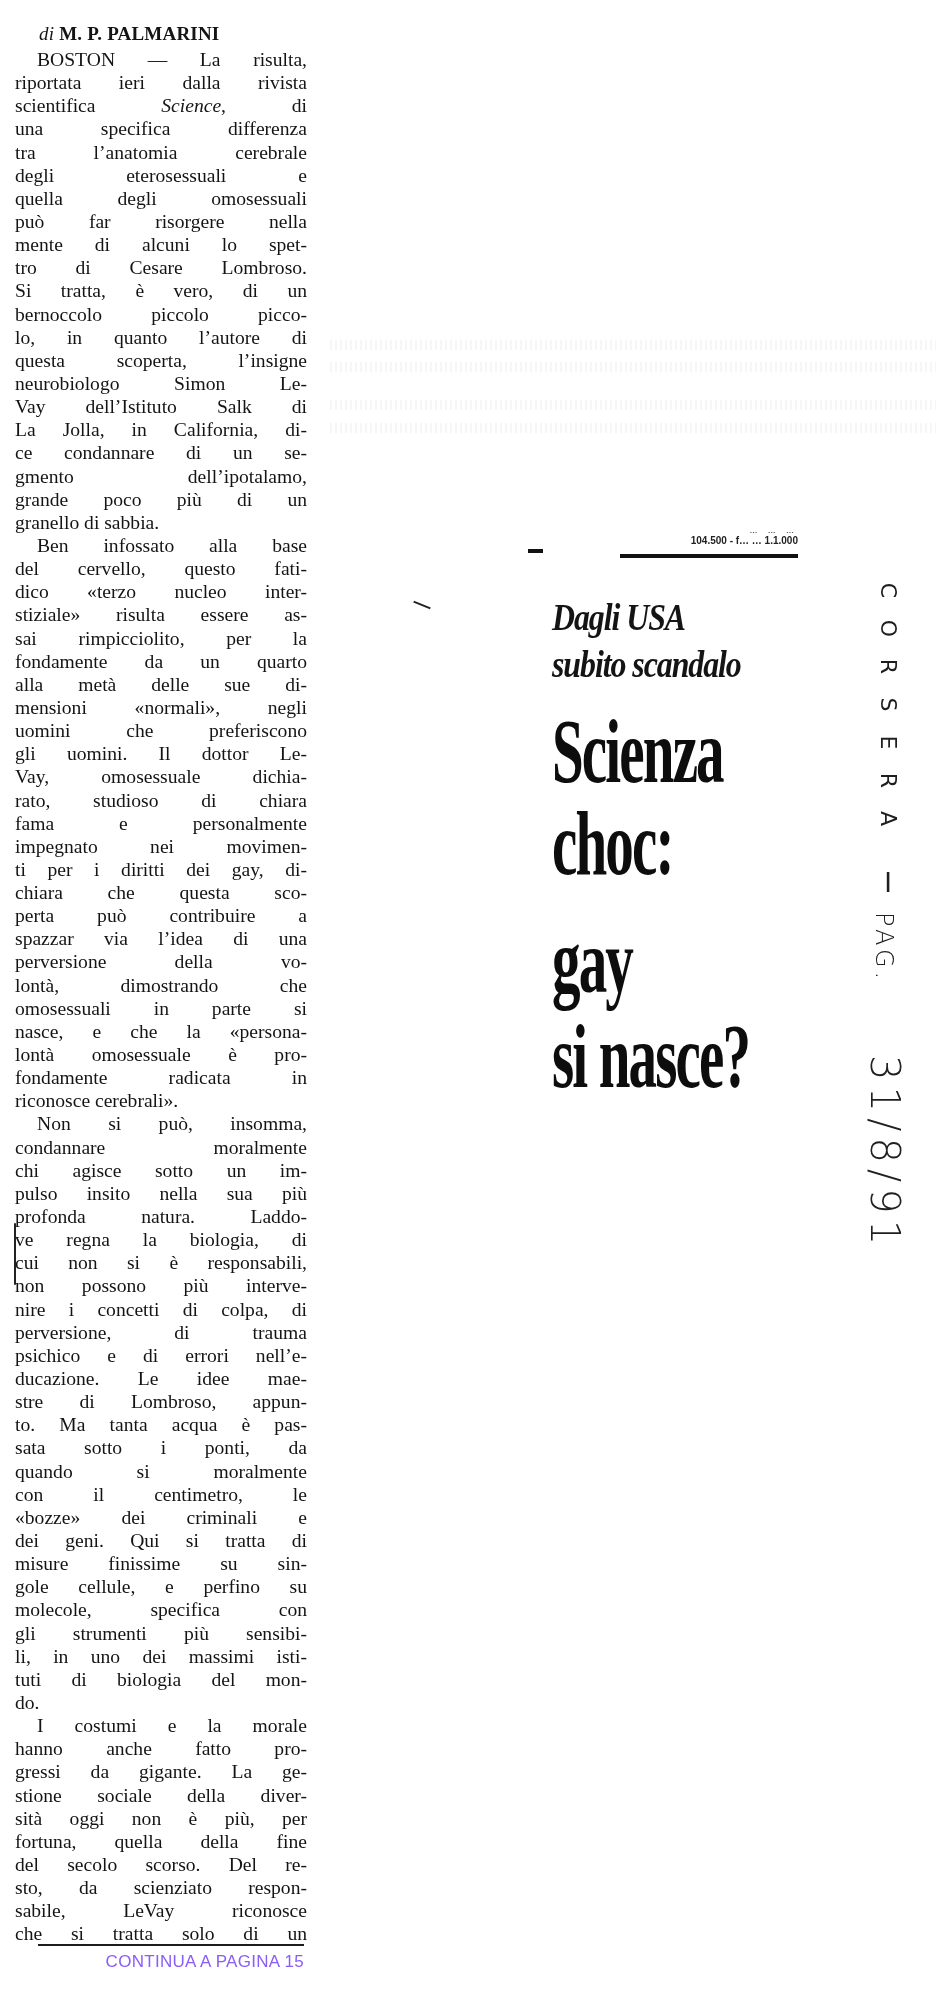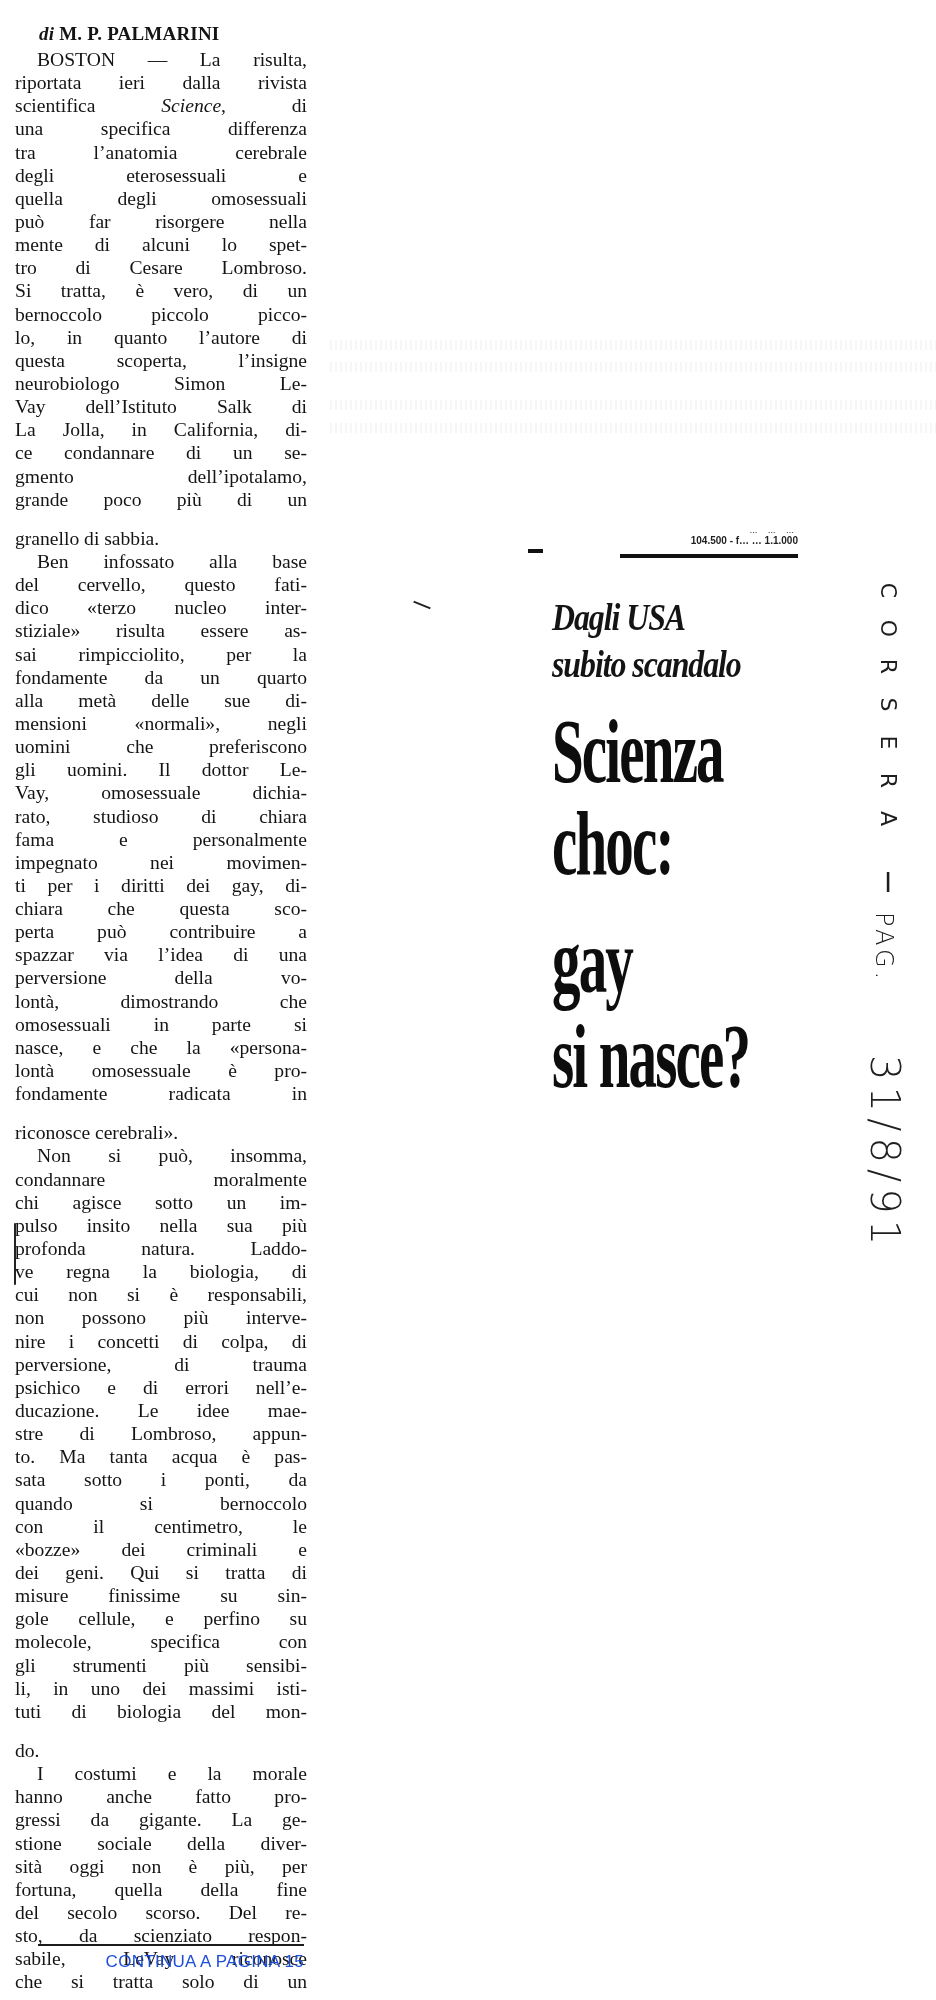--- a/index.html
+++ b/index.html
@@ -13,35 +13,35 @@
       background: repeating-linear-gradient(90deg, rgba(0,0,0,0.06) 0 2px, transparent 2px 5px);
       opacity: 0.6;
     }
     #article {
       position: absolute; left: 15px; top: 22px; width: 292px;
     }
     .byline {
       font-family: "Liberation Serif", serif; font-size: 19px; font-weight: bold;
       letter-spacing: 0.2px; margin: 0 0 2px 24px; height: 24px; line-height: 24px;
     }
-    .byline .di { font-style: italic; font-weight: bold; }
+    .byline .di { font-style: italic; font-weight: normal; }
     .col-line {
       font-family: "Liberation Serif", serif; font-size: 19.6px;
       height: 23.15px; line-height: 23.15px; white-space: nowrap;
       text-align: justify; text-align-last: justify; width: 292px;
     }
     .col-line.indent { padding-left: 22px; width: 270px; }
-    .col-line.last { text-align-last: left; margin-top: 16px; }
+    .col-line.last { text-align-last: left; }
     .footer-rule {
       position: absolute; left: 38px; top: 1944px; width: 266px; height: 2px; background: #1c1c1c;
     }
     .continua {
       position: absolute; left: 62px; top: 1952px; width: 242px;
       font-family: "Liberation Sans", sans-serif; font-size: 17px; letter-spacing: 0.3px;
-      text-align: right; color: #1d4ed8;
+      text-align: right; color: #8b5cf6;
     }
     .margin-mark {
       position: absolute; left: 14px; top: 1223px; width: 2px; height: 62px; background: #222;
       border-radius: 1px;
     }
     .price-strip {
       position: absolute; left: 620px; top: 526px; width: 178px; text-align: right;
       font-family: "Liberation Sans", sans-serif; font-size: 10px; font-weight: bold; color: #222;
     }
     .price-strip .top { font-size: 8px; color: #555; height: 9px; line-height: 9px; letter-spacing: 4px; }
@@ -138,21 +138,21 @@
       <div class="col-line">ve regna la biologia, di</div>
       <div class="col-line">cui non si è responsabili,</div>
       <div class="col-line">non possono più interve-</div>
       <div class="col-line">nire i concetti di colpa, di</div>
       <div class="col-line">perversione, di trauma</div>
       <div class="col-line">psichico e di errori nell’e-</div>
       <div class="col-line">ducazione. Le idee mae-</div>
       <div class="col-line">stre di Lombroso, appun-</div>
       <div class="col-line">to. Ma tanta acqua è pas-</div>
       <div class="col-line">sata sotto i ponti, da</div>
-      <div class="col-line">quando si bernoccolo</div>
+      <div class="col-line">quando si moralmente</div>
       <div class="col-line">con il centimetro, le</div>
       <div class="col-line">«bozze» dei criminali e</div>
       <div class="col-line">dei geni. Qui si tratta di</div>
       <div class="col-line">misure finissime su sin-</div>
       <div class="col-line">gole cellule, e perfino su</div>
       <div class="col-line">molecole, specifica con</div>
       <div class="col-line">gli strumenti più sensibi-</div>
       <div class="col-line">li, in uno dei massimi isti-</div>
       <div class="col-line">tuti di biologia del mon-</div>
       <div class="col-line last">do.</div>

